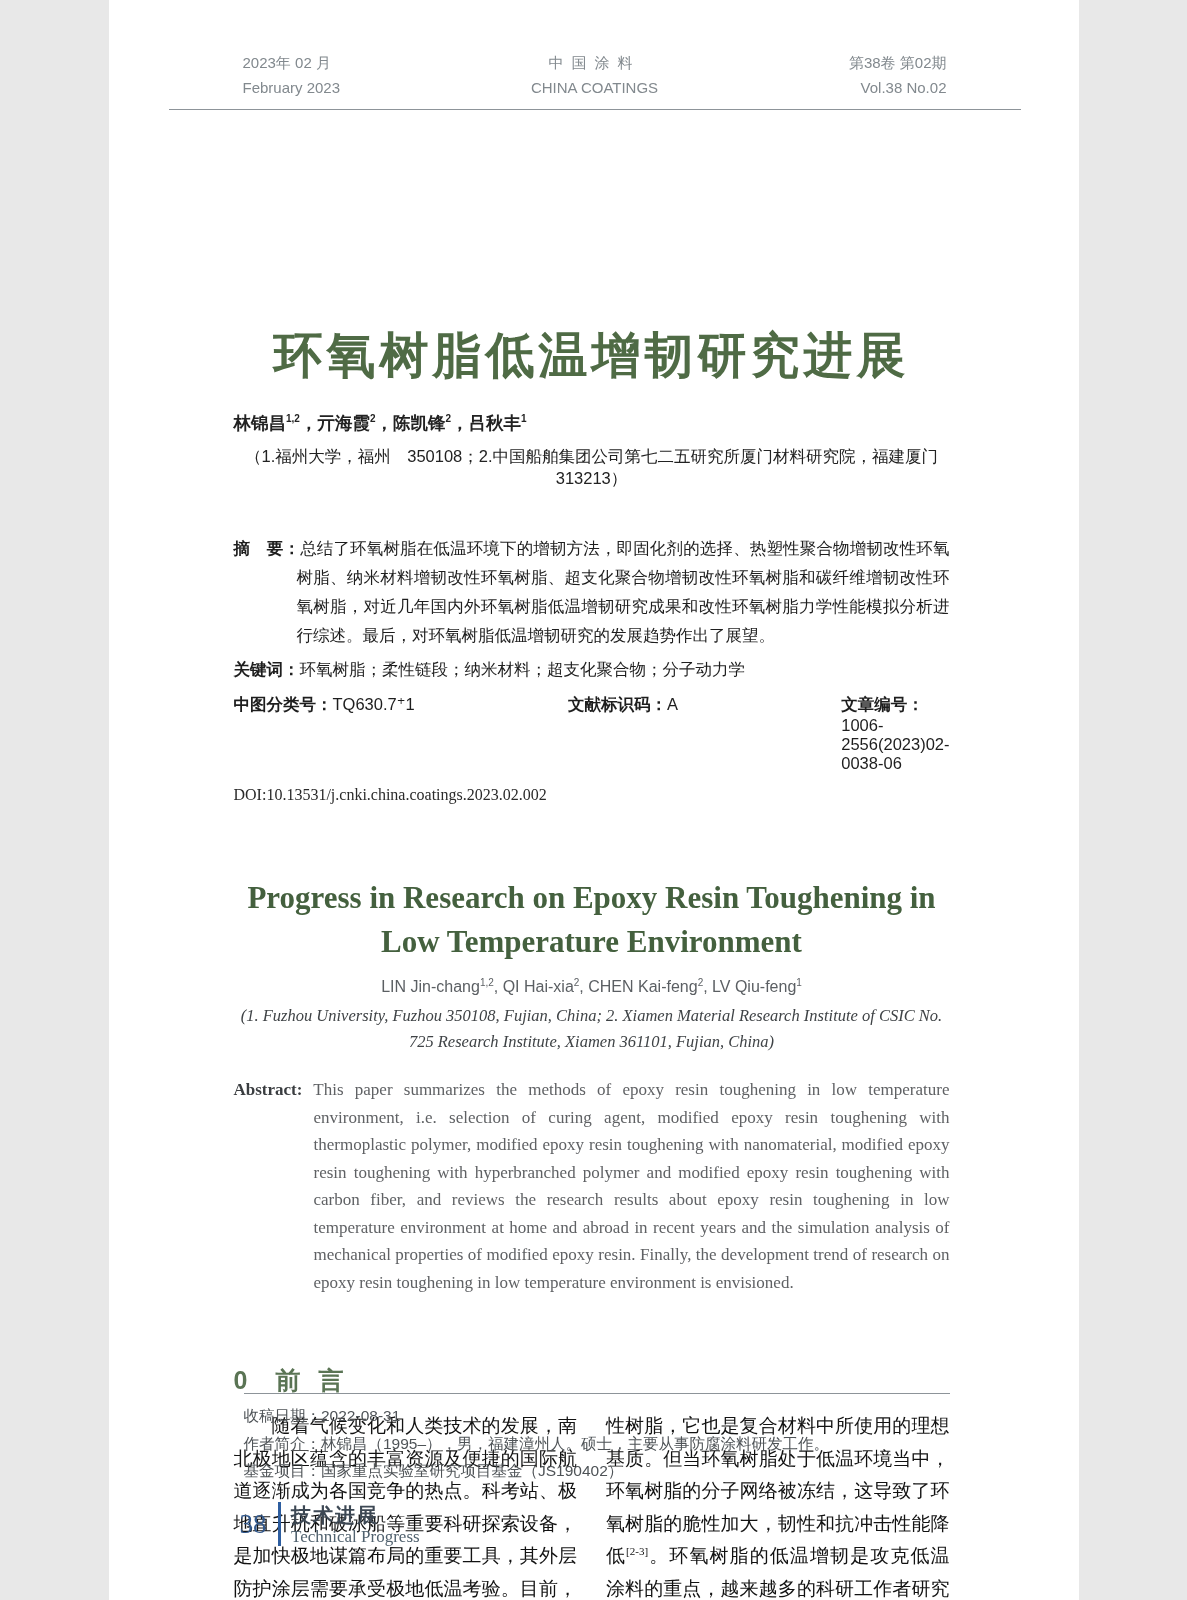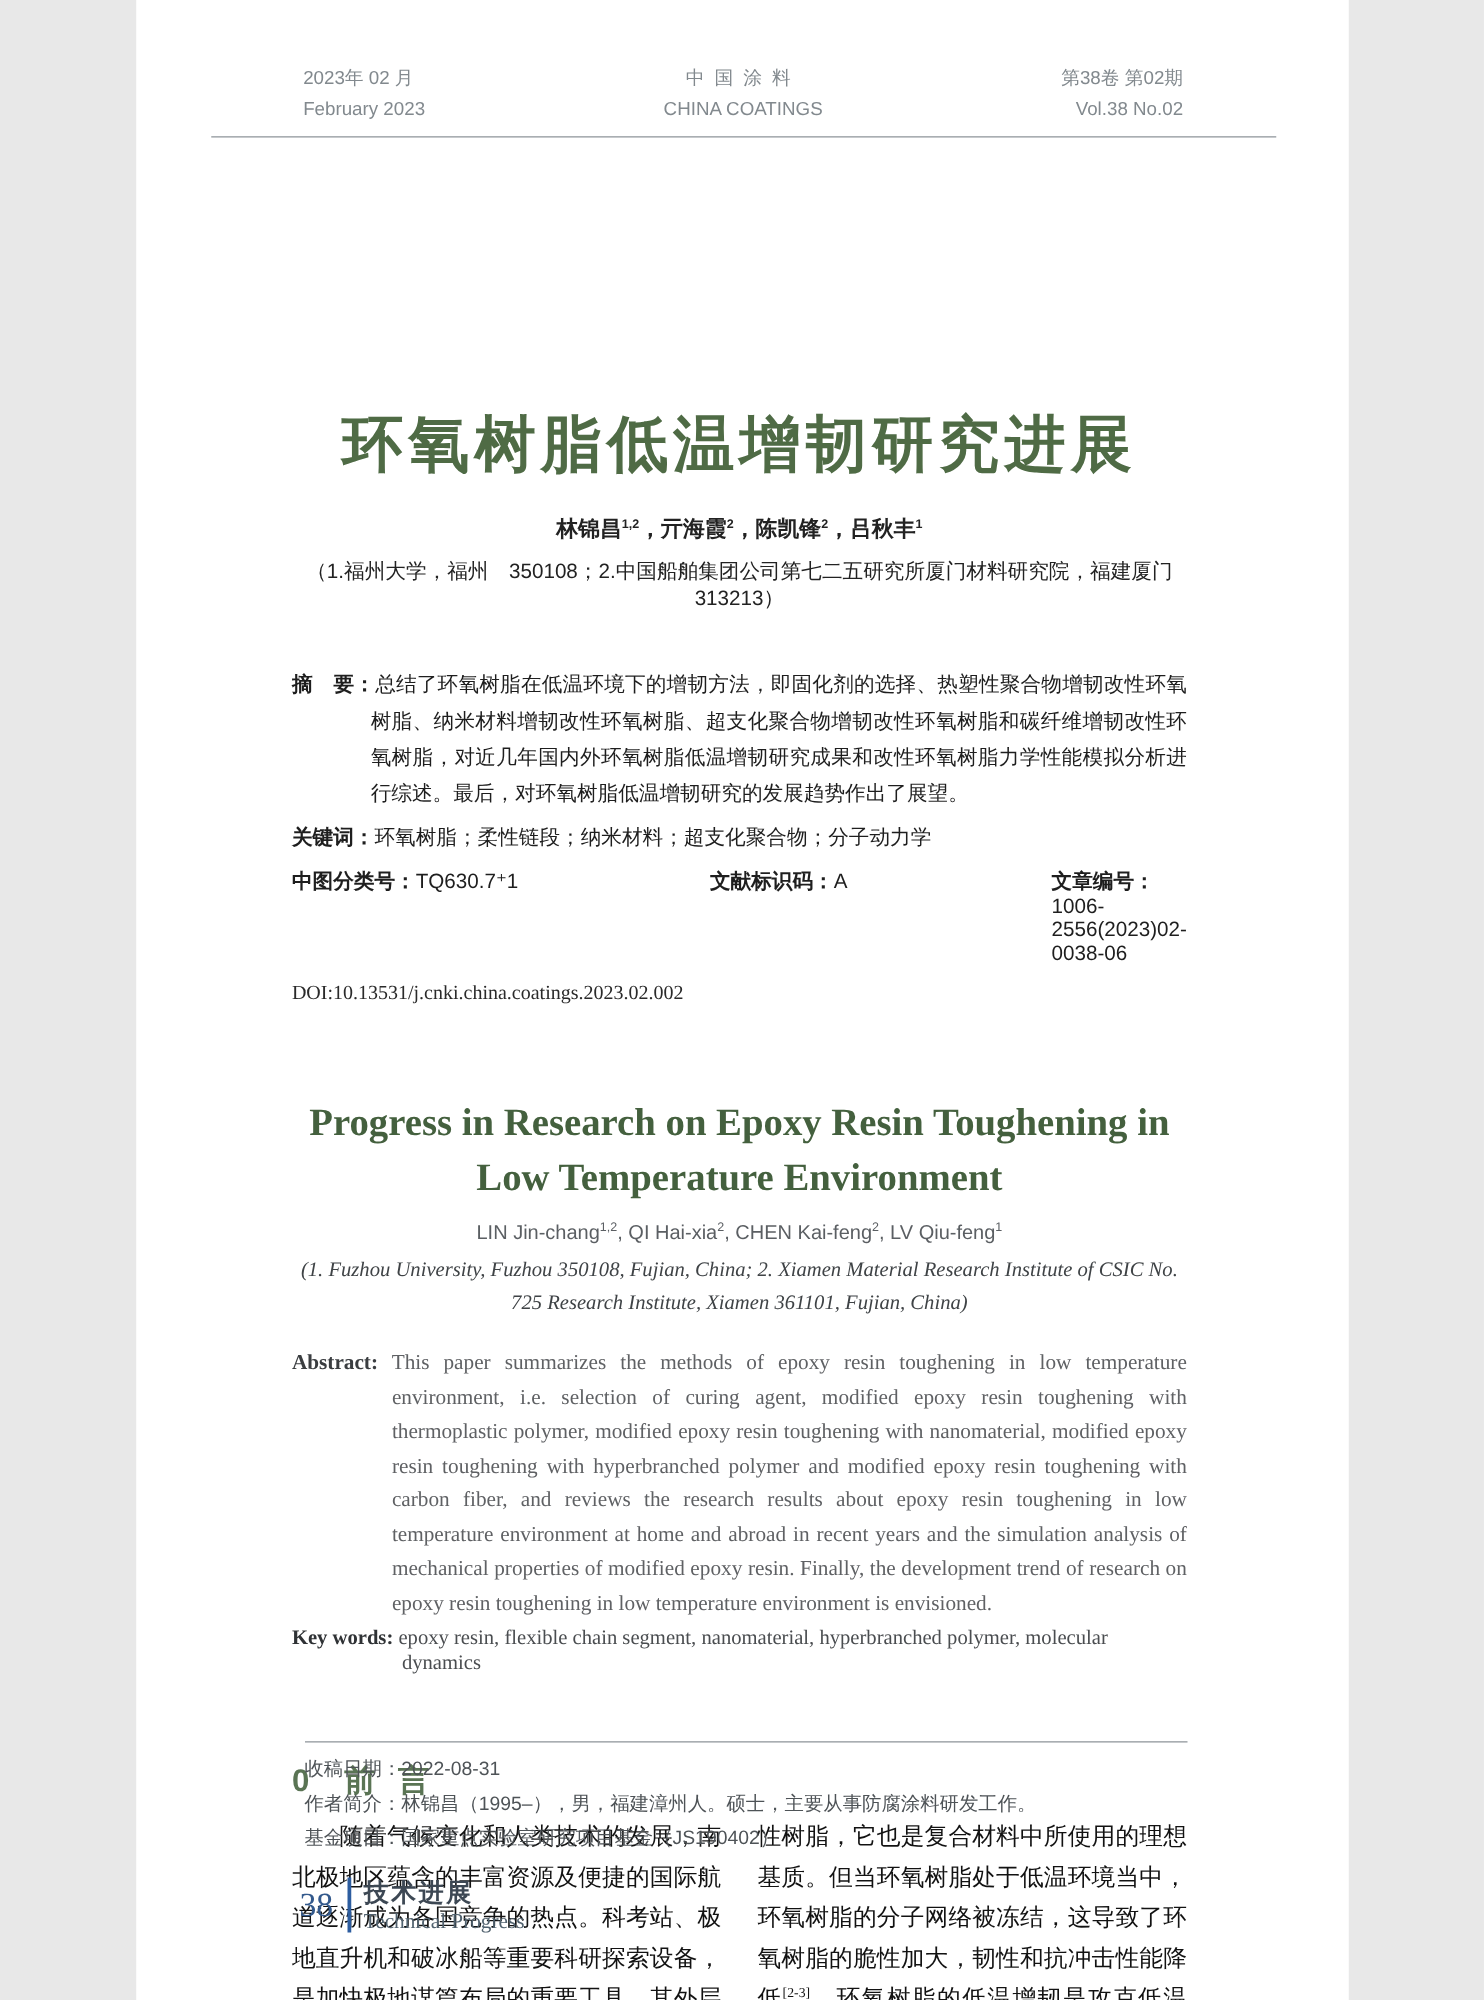--- a/index.html
+++ b/index.html
@@ -13,21 +13,21 @@
   .header{position:absolute;top:50px;left:60px;right:58px;border-bottom:1.5px solid #8d9499;padding-bottom:9px;}
   .header-row{display:flex;justify-content:space-between;padding:0 74px;}
   .h-cell{font-size:15px;color:#82898e;line-height:25px;}
   .h-left{text-align:left;}
   .h-center{text-align:center;}
   .h-center .cn{letter-spacing:8px;}
   .h-right{text-align:right;}
   
   .content{position:absolute;left:125px;right:129px;top:113px;}
   .title-cn{margin-top:210px;text-align:center;font-size:49px;font-weight:900;color:#4f6b45;letter-spacing:4px;}
-  .authors-cn{margin-top:22px;text-align:center;font-size:17.5px;font-weight:700;color:#222;}
+  .authors-cn{margin-top:22px;font-size:17.5px;font-weight:700;color:#222;}
   .affil-cn{margin-top:11px;text-align:center;font-size:16.5px;color:#222;}
   .abstract-cn{margin-top:44px;font-size:16.5px;line-height:29px;text-align:justify;padding-left:63px;text-indent:-63px;color:#1e1e1e;}
   .abstract-cn .lbl{font-weight:700;}
   .keywords-cn{margin-top:9px;font-size:16.5px;color:#1e1e1e;}
   .keywords-cn .lbl{font-weight:700;}
   .class-row{margin-top:13px;display:flex;font-size:16.5px;color:#1e1e1e;}
   .class-row .lbl{font-weight:700;}
   .class-item1{width:345px;}
   .class-item2{width:282px;}
   .class-item3{flex:1;}
@@ -102,21 +102,20 @@
     <div class="doi">DOI:10.13531/j.cnki.china.coatings.2023.02.002</div>
 
     <div class="title-en">Progress in Research on Epoxy Resin Toughening in Low Temperature Environment</div>
 
     <div class="authors-en">LIN Jin-chang<sup>1,2</sup>, QI Hai-xia<sup>2</sup>, CHEN Kai-feng<sup>2</sup>, LV Qiu-feng<sup>1</sup></div>
 
     <div class="affil-en">(1. Fuzhou University, Fuzhou 350108, Fujian, China; 2. Xiamen Material Research Institute of CSIC No. 725 Research Institute, Xiamen 361101, Fujian, China)</div>
 
     <div class="abstract-en"><span class="lbl">Abstract:</span><span> </span><span>This paper summarizes the methods of epoxy resin toughening in low temperature environment, i.e. selection of curing agent, modified epoxy resin toughening with thermoplastic polymer, modified epoxy resin toughening with nanomaterial, modified epoxy resin toughening with hyperbranched polymer and modified epoxy resin toughening with carbon fiber, and reviews the research results about epoxy resin toughening in low temperature environment at home and abroad in recent years and the simulation analysis of mechanical properties of modified epoxy resin. Finally, the development trend of research on epoxy resin toughening in low temperature environment is envisioned.</span></div>
 
-    <div class="keywords-en"><span class="lbl">Key words:</span><span> </span><span>epoxy resin, flexible chain segment, nanomaterial, hyperbranched polymer, molecular dynamics</span></div>
 
     <div class="section-heading">
       <span class="num">0</span><span class="ttl">前言</span>
     </div>
 
     <div class="columns">
       <div class="col col-left">
         <p>随着气候变化和人类技术的发展，南北极地区蕴含的丰富资源及便捷的国际航道逐渐成为各国竞争的热点。科考站、极地直升机和破冰船等重要科研探索设备，是加快极地谋篇布局的重要工具，其外层防护涂层需要承受极地低温考验。目前，耐低温涂料多以环氧涂料为主<sup>[1]</sup>。环氧树脂是一种必不可少的热固</p>
       </div>
       <div class="col col-right">

